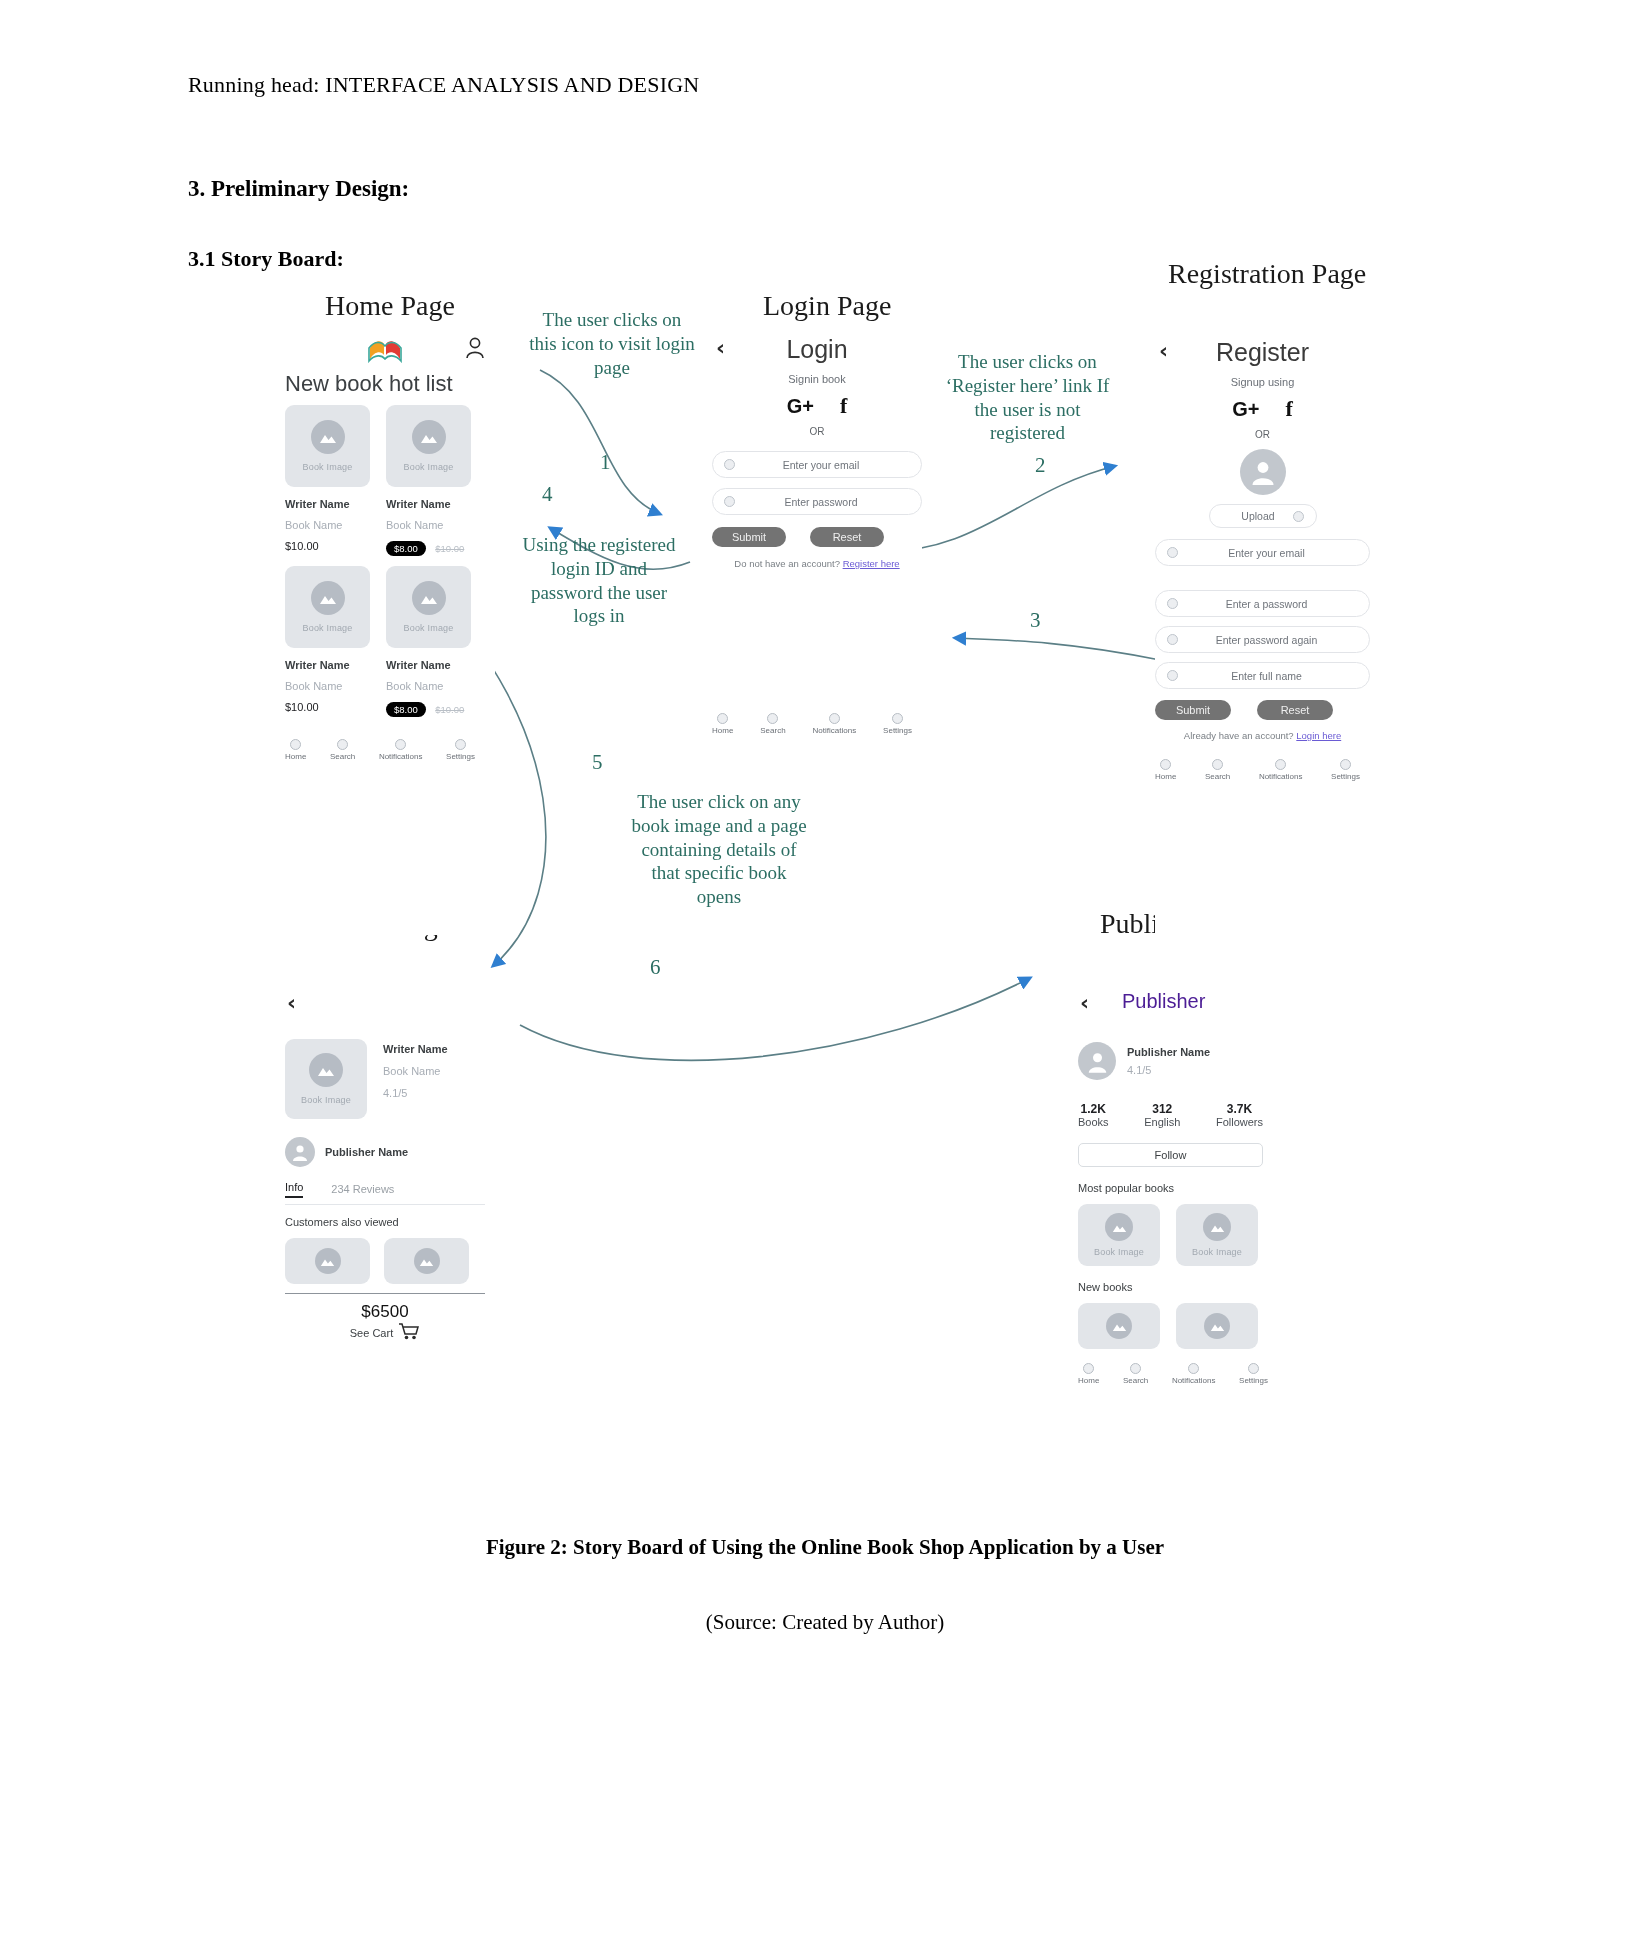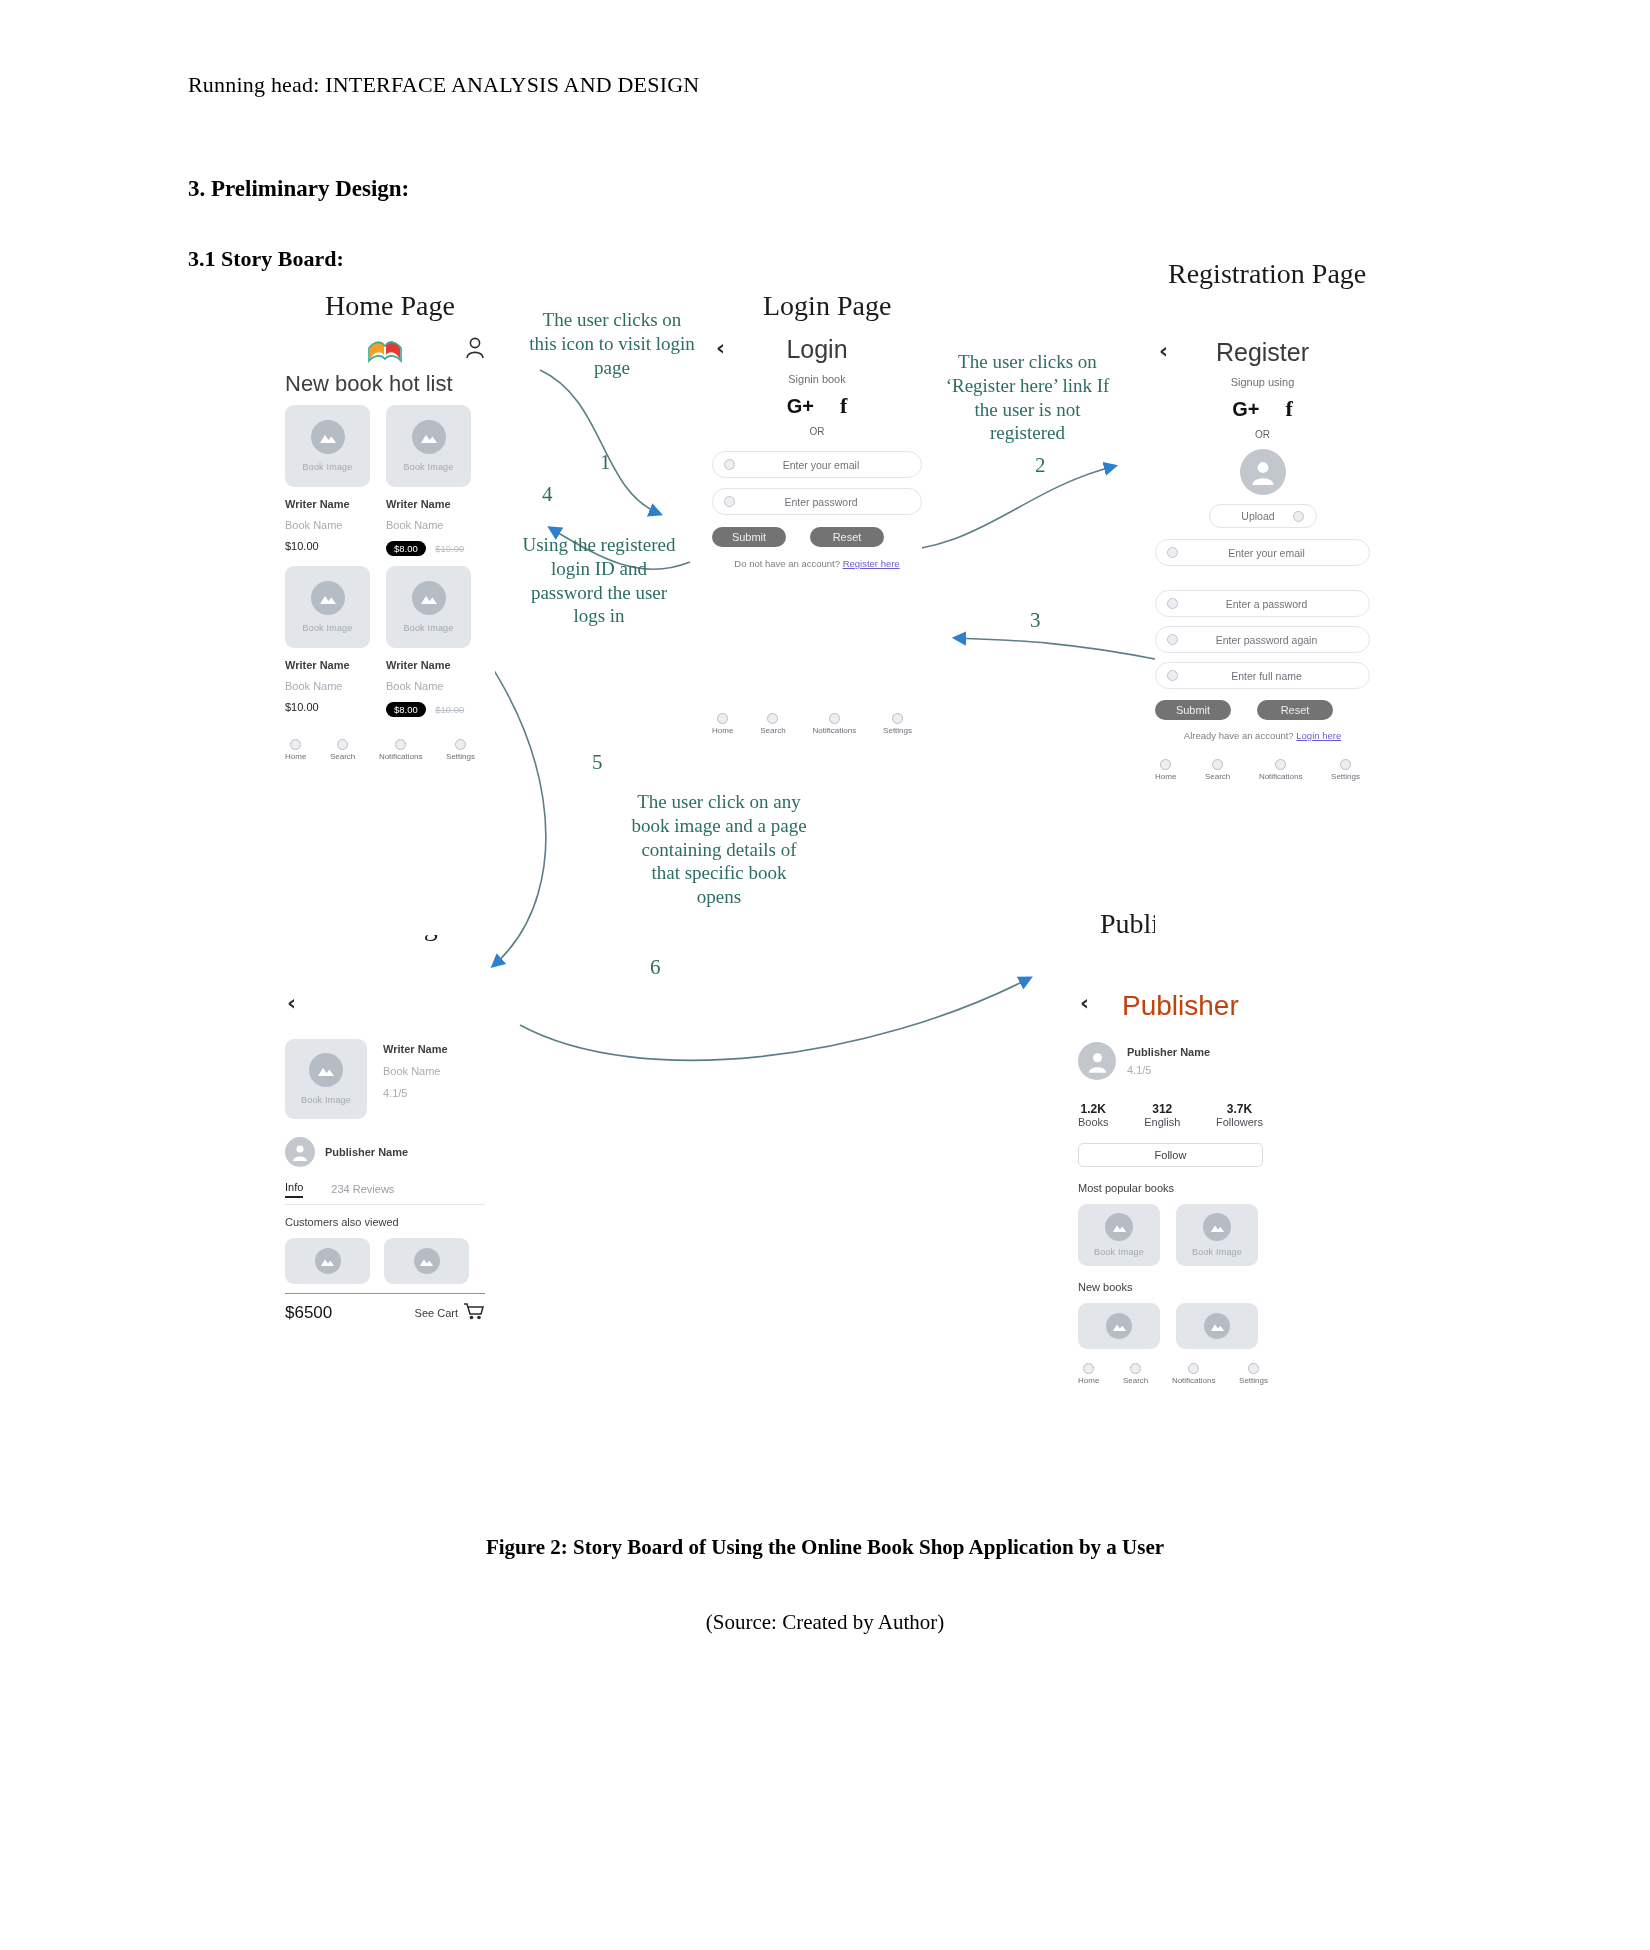--- a/index.html
+++ b/index.html
@@ -470,39 +470,39 @@
           <div class="ph" style="margin-bottom:0; width:26px; height:26px;">
             <svg width="15" height="11" viewBox="0 0 18 13">
                 <path d="M1,12 L6,4 L9.5,9 L12.5,5.5 L17,12 Z" fill="#fff"></path>
               </svg>
           </div>
         </div>
       </div>
 
       <div class="hr" style="margin-top:9px; background:#8d949b;"></div>
 
-      <div style="display:flex; justify-content:space-between; align-items:center; margin-top:8px;">
+      <div style="display:flex; justify-content:space-between; align-items:center; margin-top:8px;flex-direction:column;">
         <div style="font-size:17px; color:#111;">$6500</div>
         <div style="display:flex; align-items:center; gap:5px;">
           <span style="font-size:11px; color:#3c4043;">See Cart</span>
           <span>
             <svg width="22" height="18" viewBox="0 0 22 18">
               <path d="M1,2 L4,2 L7,12 L18,12 L20,5 L5.2,5" fill="none" stroke="#2b2b2b" stroke-width="1.5"></path>
               <circle cx="8.5" cy="15.5" r="1.8" fill="#2b2b2b"></circle>
               <circle cx="16" cy="15.5" r="1.8" fill="#2b2b2b"></circle>
             </svg>
           </span>
         </div>
       </div>
     </div>
 
     <div class="mock" style="left:1078px; top:700px; width:205px; height:500px;">
       <div style="position:relative; height:34px;">
         <div class="chev" style="position:absolute; left:2px; top:0; font-size:22px;">‹</div>
-        <div style="position:absolute; left:44px; top:0; font-size:28px; color:#c2410c; font-family:'Liberation Sans',sans-serif;">Publisher</div>
+        <div style="position:absolute; left:44px; top:0; font-size:20px; color:#4c1d95; font-family:'Liberation Sans',sans-serif;">Publisher</div>
       </div>
 
       <div style="display:flex; align-items:center; gap:11px; margin-top:18px;">
         <div class="avatar-sm" style="width:38px; height:38px;">
           <svg width="25" height="25" viewBox="0 0 20 20">
             <circle cx="10" cy="7" r="3.6" fill="#fff"></circle>
             <path d="M3,19 C3,13 17,13 17,19 Z" fill="#fff"></path>
           </svg>
         </div>
         <div>

